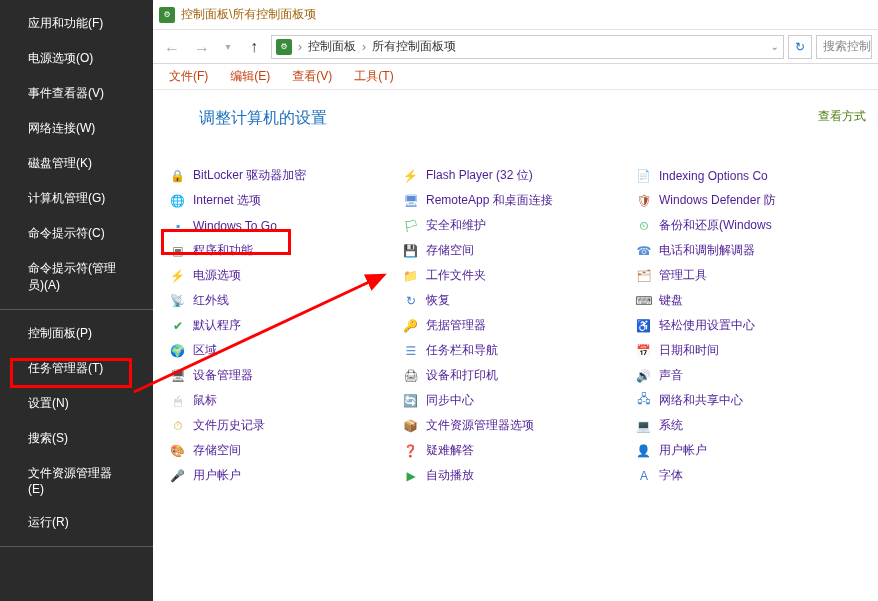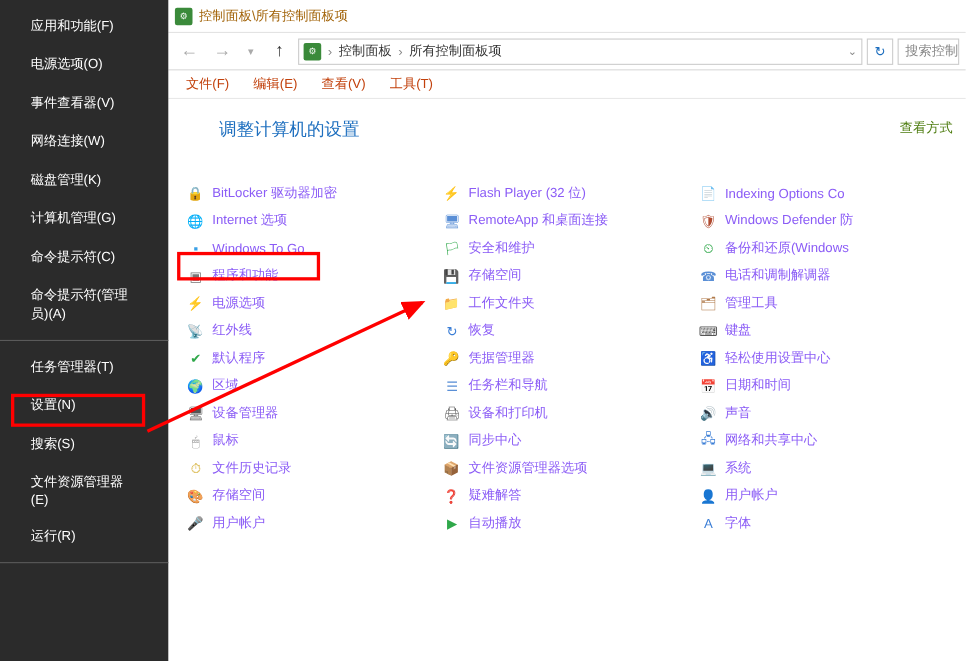--- a/index.html
+++ b/index.html
@@ -209,21 +209,21 @@
     }
     .cp-icon {
       width: 18px;
       height: 18px;
       display: flex;
       align-items: center;
       justify-content: center;
       font-size: 12px;
       flex-shrink: 0;
     }
-    .cp-label { color: #8b5cf6; text-align: right; }
+    .cp-label { color: #4c1d95; text-align: right; }
     
     
     .highlight-box-2 {
       position: absolute;
       border: 3px solid #ff0000;
       left: 8px;
       top: 139px;
       width: 130px;
       height: 26px;
       pointer-events: none;
@@ -247,20 +247,21 @@
 <div class="context-menu" id="ctx-menu">
     <div class="menu-item">应用和功能(F)</div>
     <div class="menu-item">电源选项(O)</div>
     <div class="menu-item">事件查看器(V)</div>
     <div class="menu-item">网络连接(W)</div>
     <div class="menu-item">磁盘管理(K)</div>
     <div class="menu-item">计算机管理(G)</div>
     <div class="menu-item">命令提示符(C)</div>
     <div class="menu-item">命令提示符(管理员)(A)</div>
     <div class="menu-separator"></div>
+    <div class="menu-item">控制面板(P)</div>
     <div class="menu-item">任务管理器(T)</div>
     <div class="menu-item">设置(N)</div>
     <div class="menu-item">搜索(S)</div>
     <div class="menu-item">文件资源管理器(E)</div>
     <div class="menu-item">运行(R)</div>
     <div class="menu-separator"></div>
   </div>
 
 <div class="highlight-box-1"></div>
 

